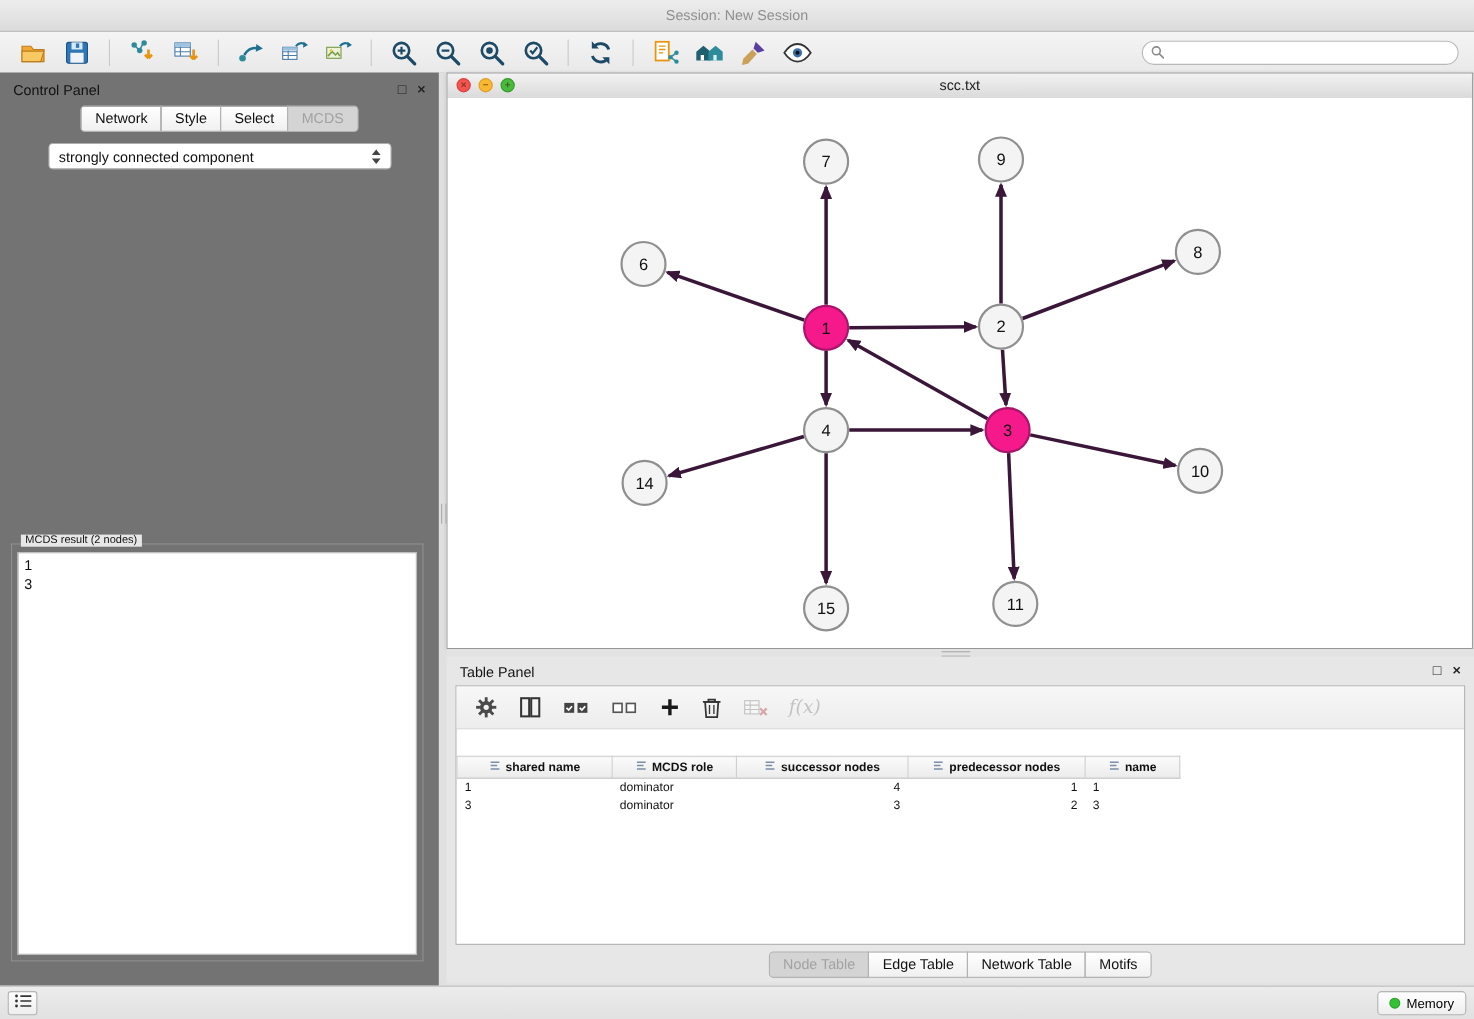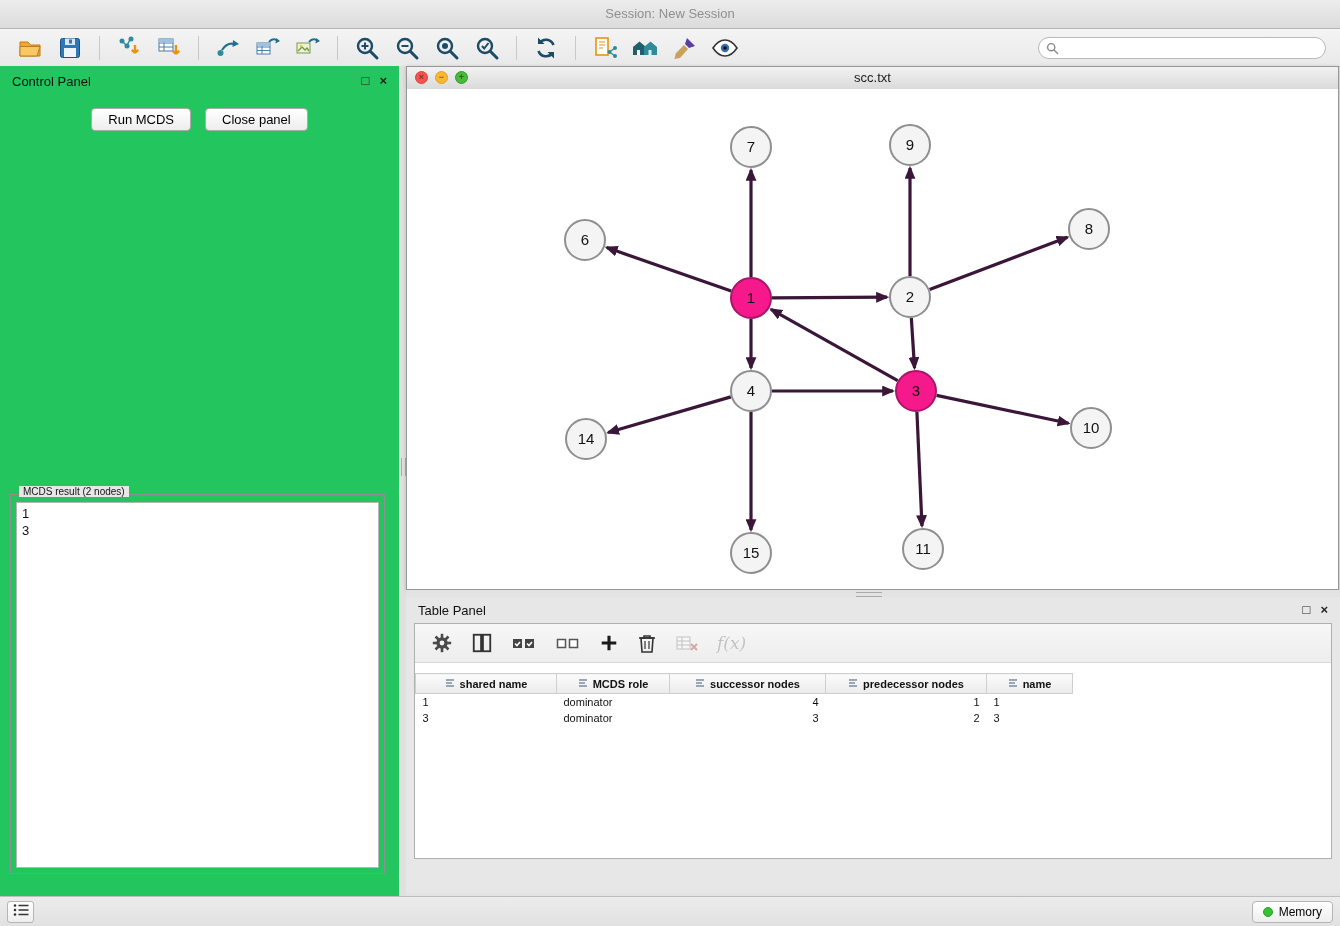--- a/index.html
+++ b/index.html
@@ -17,21 +17,21 @@
   .tb-btn{width:36px;height:30px;display:flex;align-items:center;justify-content:center;
           border:none;background:transparent;padding:0;margin:0 2px;cursor:default;}
   .tb-sep{width:1px;height:24px;background:#c9c9c9;margin:0 9px;}
   .tb-spacer{flex:1;}
   .searchwrap{position:relative;width:288px;height:22px;margin-right:4px;}
   .searchwrap .sicon{position:absolute;left:8px;top:4px;pointer-events:none;}
   .search-input{width:100%;height:22px;border:1px solid #b9b9b9;border-radius:11px;
                 padding:0 10px 0 26px;font-size:12px;background:#fff;outline:none;box-sizing:border-box;}
 
   
-  .control-panel{position:absolute;left:0;top:66px;width:399px;height:830px;background:#22c55e;box-sizing:border-box;}
+  .control-panel{position:absolute;left:0;top:66px;width:399px;height:830px;background:#737373;box-sizing:border-box;}
   .cp-header{height:30px;display:flex;align-items:center;padding:0 12px;font-size:13px;}
   .winbtns{margin-left:auto;display:flex;gap:10px;align-items:center;}
   .winbtn{font-size:13px;font-weight:bold;color:#222;line-height:14px;cursor:default;}
   .cp-tabs,.tp-tabs{display:flex;justify-content:center;}
   .seg-tab{border:1px solid #b2b2b2;margin-left:-1px;padding:3px 12px 4px;font-size:13px;
            background:linear-gradient(#ffffff,#f0f0f0);color:#111;cursor:default;}
   .seg-tab:first-child{border-radius:4px 0 0 4px;margin-left:0;}
   .seg-tab:last-child{border-radius:0 4px 4px 0;}
   .seg-tab.active{background:#d4d4d4;color:#a2a2a2;}
   .cp-opt-label{text-align:center;font-size:13px;margin-top:24px;}
@@ -76,21 +76,21 @@
   .table-panel{position:absolute;left:406px;top:597px;width:934px;height:296px;background:#e7e7e7;box-sizing:border-box;}
   .tp-header{height:26px;display:flex;align-items:center;padding:0 12px;font-size:13px;}
   .tp-body{position:absolute;left:8px;right:8px;top:26px;bottom:34px;background:#fff;
            border:1px solid #b0b0b0;overflow:hidden;}
   .tp-toolbar{height:38px;background:linear-gradient(#f7f7f7,#ededed);border-bottom:1px solid #d8d8d8;
               display:flex;align-items:center;gap:18px;padding:0 16px;}
   .tp-tool{background:none;border:none;display:flex;align-items:center;justify-content:center;
            height:28px;padding:0;cursor:default;}
   .tp-tool.disabled{opacity:.38;}
   .fx-label{font-family:"DejaVu Serif",serif;font-style:italic;font-size:17px;color:#777;}
-  .tbl-wrap{padding-top:10px;}
+  .tbl-wrap{padding-top:24px;}
   table{border-collapse:collapse;table-layout:fixed;font-size:11px;}
   th{border:1px solid #cfcfcf;background:linear-gradient(#fbfbfb,#ebebeb);height:19px;
      font-weight:bold;font-size:11px;padding:0;}
   .thc{display:flex;align-items:center;justify-content:center;gap:5px;}
   td{height:16px;padding:0 7px;font-size:11px;color:#111;overflow:hidden;white-space:nowrap;}
   .tp-tabs{position:absolute;left:0;right:0;bottom:4px;}
 
   
   .statusbar{position:absolute;left:0;bottom:0;width:100%;height:30px;background:linear-gradient(#ececec,#e1e1e1);
              border-top:1px solid #bdbdbd;display:flex;align-items:center;padding:0 7px;box-sizing:border-box;}
@@ -250,23 +250,32 @@
 </div>
 
 <div class="control-panel">
   <div class="cp-header">
     <span>Control Panel</span>
     <span class="winbtns">
       <span class="winbtn">□</span>
       <span class="winbtn">×</span>
     </span>
   </div>
-  <div class="cp-buttons">
-    <button class="cp-btn">Run MCDS</button>
-    <button class="cp-btn">Close panel</button>
+  <div class="cp-tabs">
+      <button class="seg-tab">Network</button>
+      <button class="seg-tab">Style</button>
+      <button class="seg-tab">Select</button>
+      <button class="seg-tab active">MCDS</button>
+    </div>
+  <div class="cp-select">
+    <span class="sel-text">strongly connected component</span>
+    <span class="stepper">
+      <span class="tri-up"></span>
+        <span class="tri-down"></span>
+    </span>
   </div>
   <div class="result-group">
     <span class="result-title">MCDS result (2 nodes)</span>
     <div class="result-list">
         <div class="result-item">1</div>
         <div class="result-item">3</div>
       </div>
   </div>
 </div>
 
@@ -483,20 +492,26 @@
               <td style="text-align: left;">3</td>
               <td style="text-align: left;">dominator</td>
               <td style="text-align: right;">3</td>
               <td style="text-align: right;">2</td>
               <td style="text-align: left;">3</td>
             </tr>
           </tbody>
       </table>
     </div>
   </div>
+  <div class="tp-tabs" style="display: flex; justify-content: center;">
+      <button class="seg-tab active">Node Table</button>
+      <button class="seg-tab">Edge Table</button>
+      <button class="seg-tab">Network Table</button>
+      <button class="seg-tab">Motifs</button>
+    </div>
 </div>
 
 <div class="statusbar">
   <button class="sb-left-btn">
     <span><svg width="16" height="14" viewBox="0 0 16 14">
           <circle cx="2" cy="2.5" r="1.3" fill="#333"></circle>
           <circle cx="2" cy="7" r="1.3" fill="#333"></circle>
           <circle cx="2" cy="11.5" r="1.3" fill="#333"></circle>
           <path d="M5.5 2.5h10M5.5 7h10M5.5 11.5h10" stroke="#333" stroke-width="1.5"></path>
         </svg></span>

